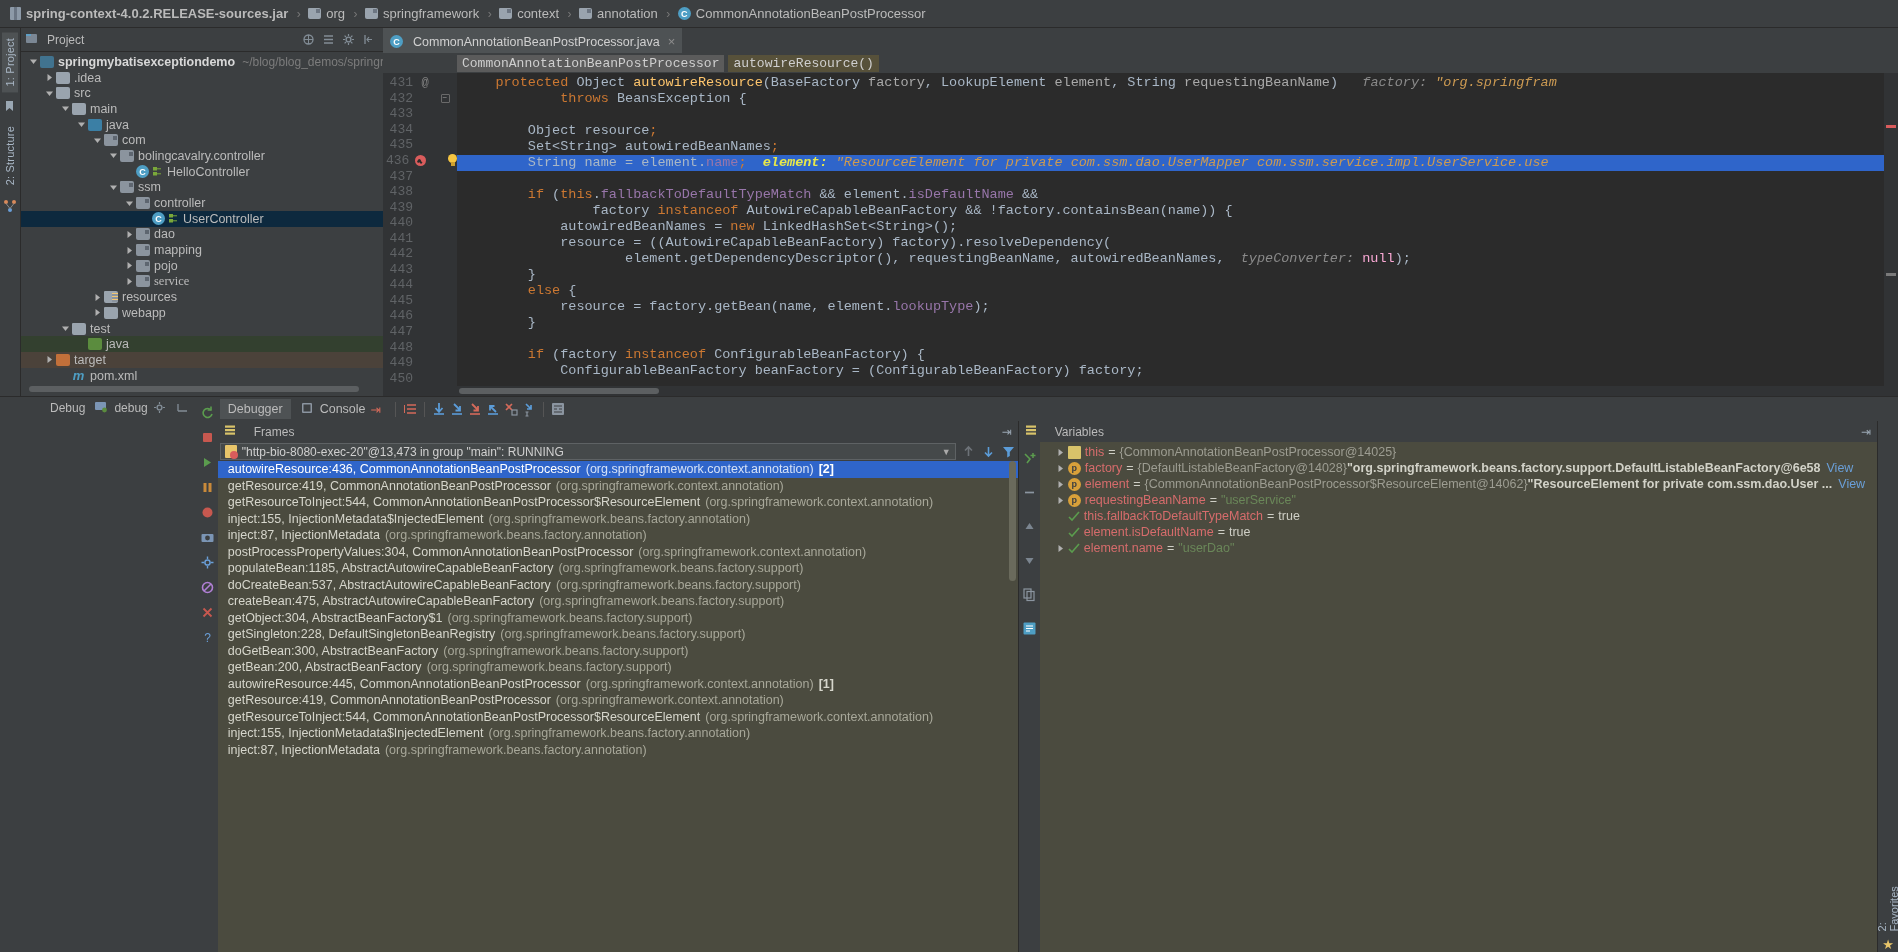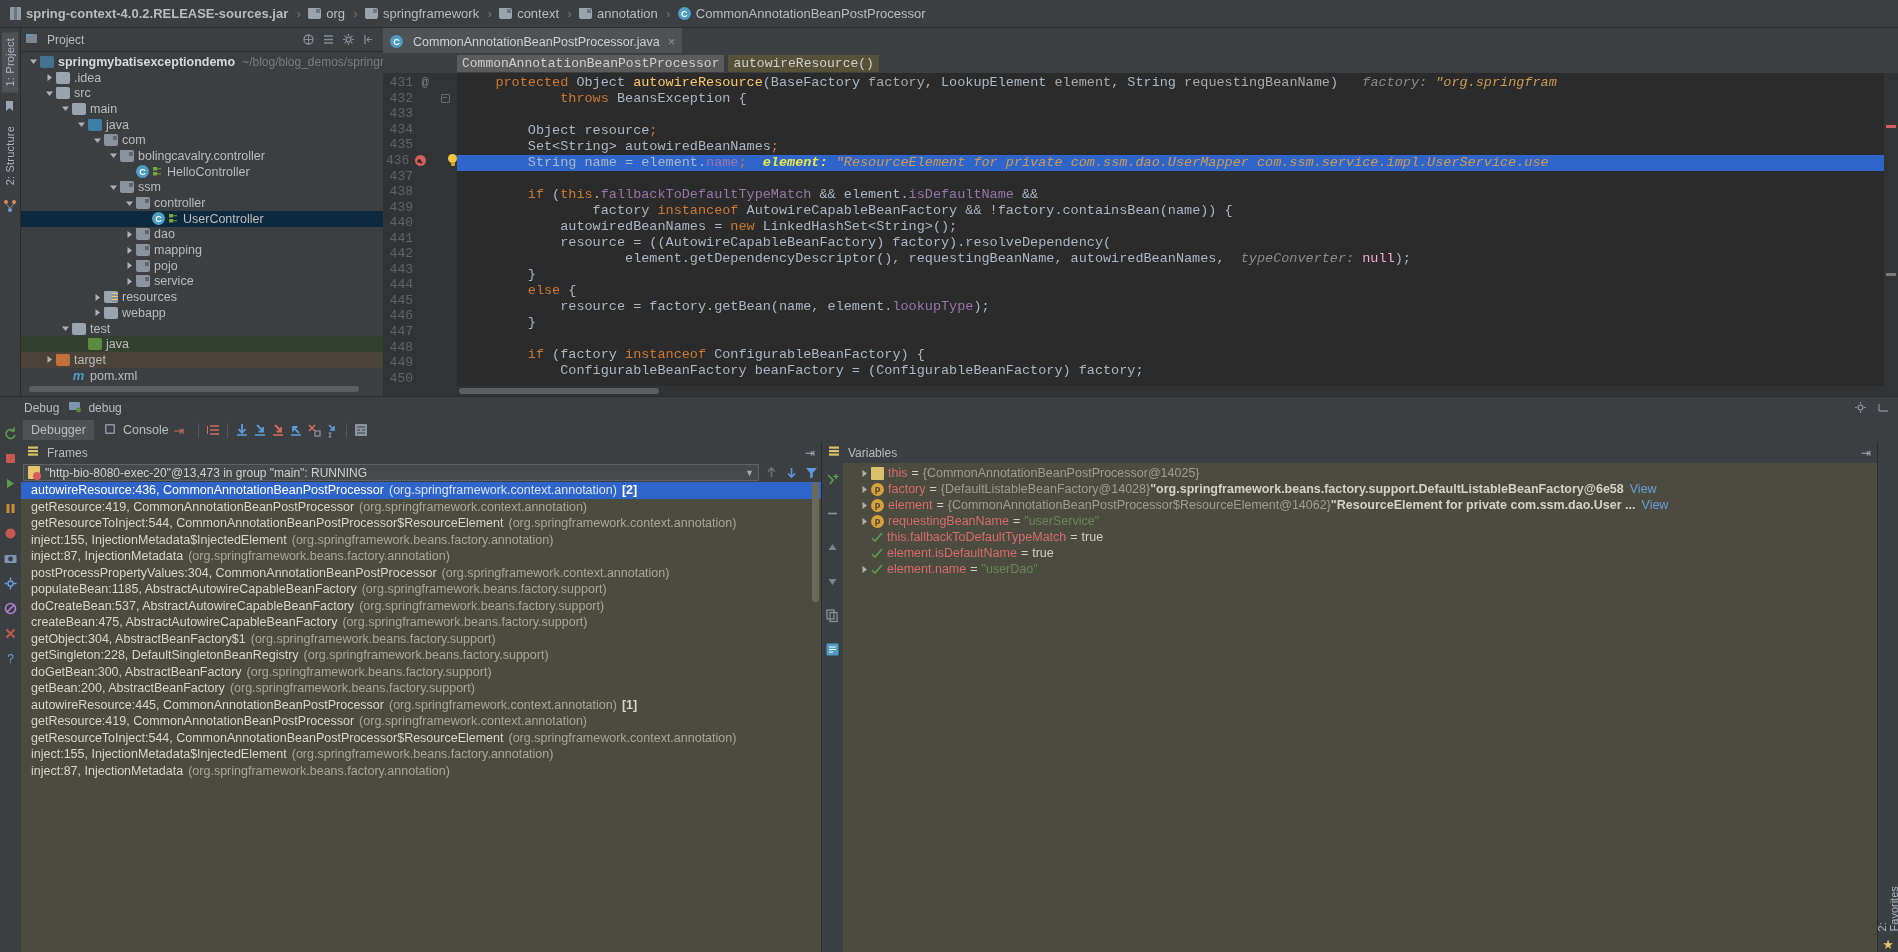--- a/index.html
+++ b/index.html
@@ -130,39 +130,39 @@
   .bulb::before { content:''; position:absolute; left:1px; top:0; width:9px;height:9px;border-radius:50%;background:#f5c542;}
   .bulb::after { content:''; position:absolute; left:3.5px; top:8px; width:4px;height:4px;background:#cfa02e;}
 
   .rightgutter { width: 14px; background: #313335; flex-shrink: 0; position: relative; }
   .rg-mark { position: absolute; right: 2px; width: 10px; height: 3px; }
 
   .ed-hscroll { height: 10px; background: #313335; flex-shrink: 0; position: relative; }
   .ed-hscroll i { position:absolute; left:76px; top:2px; height:6px; width:200px; background:#5c5f61; border-radius:3px; }
 
   
-  .debugwrap { height: 556px; display: flex; flex-direction: column; flex-shrink: 0; background: #3c3f41; border-top: 1px solid #2b2b2b; }
+  .debugwrap { height: 556px; display: flex; flex-shrink: 0; background: #3c3f41; border-top: 1px solid #2b2b2b; padding-left: 26px; }
   .debughdr { height: 21px; display: flex; align-items: center; padding-left: 24px; gap: 5px; flex-shrink: 0; }
   .debughdr-title { font-size: 12px; color: #bbbbbb; }
   .debughdr-right { margin-left: auto; display: flex; gap: 10px; padding-right: 8px; }
 
   .dbgbody { flex: 1; display: flex; min-height: 0; }
   .dbg-leftstrip { width: 21px; background: #3c3f41; display:flex; flex-direction: column; align-items:center; padding-top:3px; flex-shrink:0;}
   .dbg-ic { width: 15px; height: 15px; margin: 5px 0; flex-shrink: 0; }
 
   .dbgmain { flex: 1; display: flex; flex-direction: column; min-width: 0; }
   .dbgtabs { height: 24px; display: flex; align-items: center; gap: 2px; padding-left: 2px; flex-shrink: 0; }
   .dtab { font-size: 12.5px; padding: 3px 8px; color: #bbbbbb; display:flex; align-items:center; gap:5px;}
   .dtab.sel { background: #4e5254; }
   .dtoolsep { width:1px; height:15px; background:#555; margin:0 4px; }
   .dtool { width: 16px; height: 16px; }
 
   .panes { flex: 1; display: flex; min-height: 0; }
   .framespane { width: 800px; display: flex; flex-direction: column; flex-shrink: 0; }
-  .pane-hdr { height: 21px; display: flex; align-items: center; gap: 6px; padding-left: 6px; font-size: 12px; color: #bbbbbb; flex-shrink:0;}
+  .pane-hdr { height: 21px; display: flex; align-items: center; gap: 16px; padding-left: 6px; font-size: 12px; color: #bbbbbb; flex-shrink:0;}
   .pane-hdr .right { margin-left:auto; padding-right:6px; display:flex; gap:8px; }
 
   .threadbar { height: 19px; display: flex; align-items: center; gap: 5px; padding: 0 2px; flex-shrink: 0; }
   .threadsel {
     flex: 1; height: 17px; background: #45494a; border: 1px solid #5e6264; display: flex; align-items: center;
     padding: 0 4px; gap: 5px; font-size: 12px; color: #d0d0d0; min-width: 0;
   }
   .threadsel .caret { margin-left: auto; font-size: 9px; color: #aaa; }
   .thr-ic { width: 12px; height: 13px; background: #e8c56a; border-radius:1px; position:relative; flex-shrink:0;}
   .thr-ic::after{content:'';position:absolute;right:-1px;bottom:-1px;width:8px;height:8px;border-radius:50%;background:#d95c5c;}
@@ -414,21 +414,21 @@
           </div>
           <div class="trow" style="padding-left: 102px;">
             <span class="arrow">
               <svg width="9" height="9" viewBox="0 0 9 9">
                 <path d="M2.5 1v7L7 4.5z" fill="#b0b0b0"></path>
               </svg>
             </span>
             <span class="fold gray-sm"></span>
             <span class="tlabel">pojo</span>
           </div>
-          <div class="trow" style="padding-left: 102px;">
+          <div class="trow" style="padding-left: 102px; font-family: Liberation Serif, serif;">
             <span class="arrow">
               <svg width="9" height="9" viewBox="0 0 9 9">
                 <path d="M2.5 1v7L7 4.5z" fill="#b0b0b0"></path>
               </svg>
             </span>
             <span class="fold gray-sm"></span>
             <span class="tlabel">service</span>
           </div>
           <div class="trow" style="padding-left: 70px;">
             <span class="arrow">

